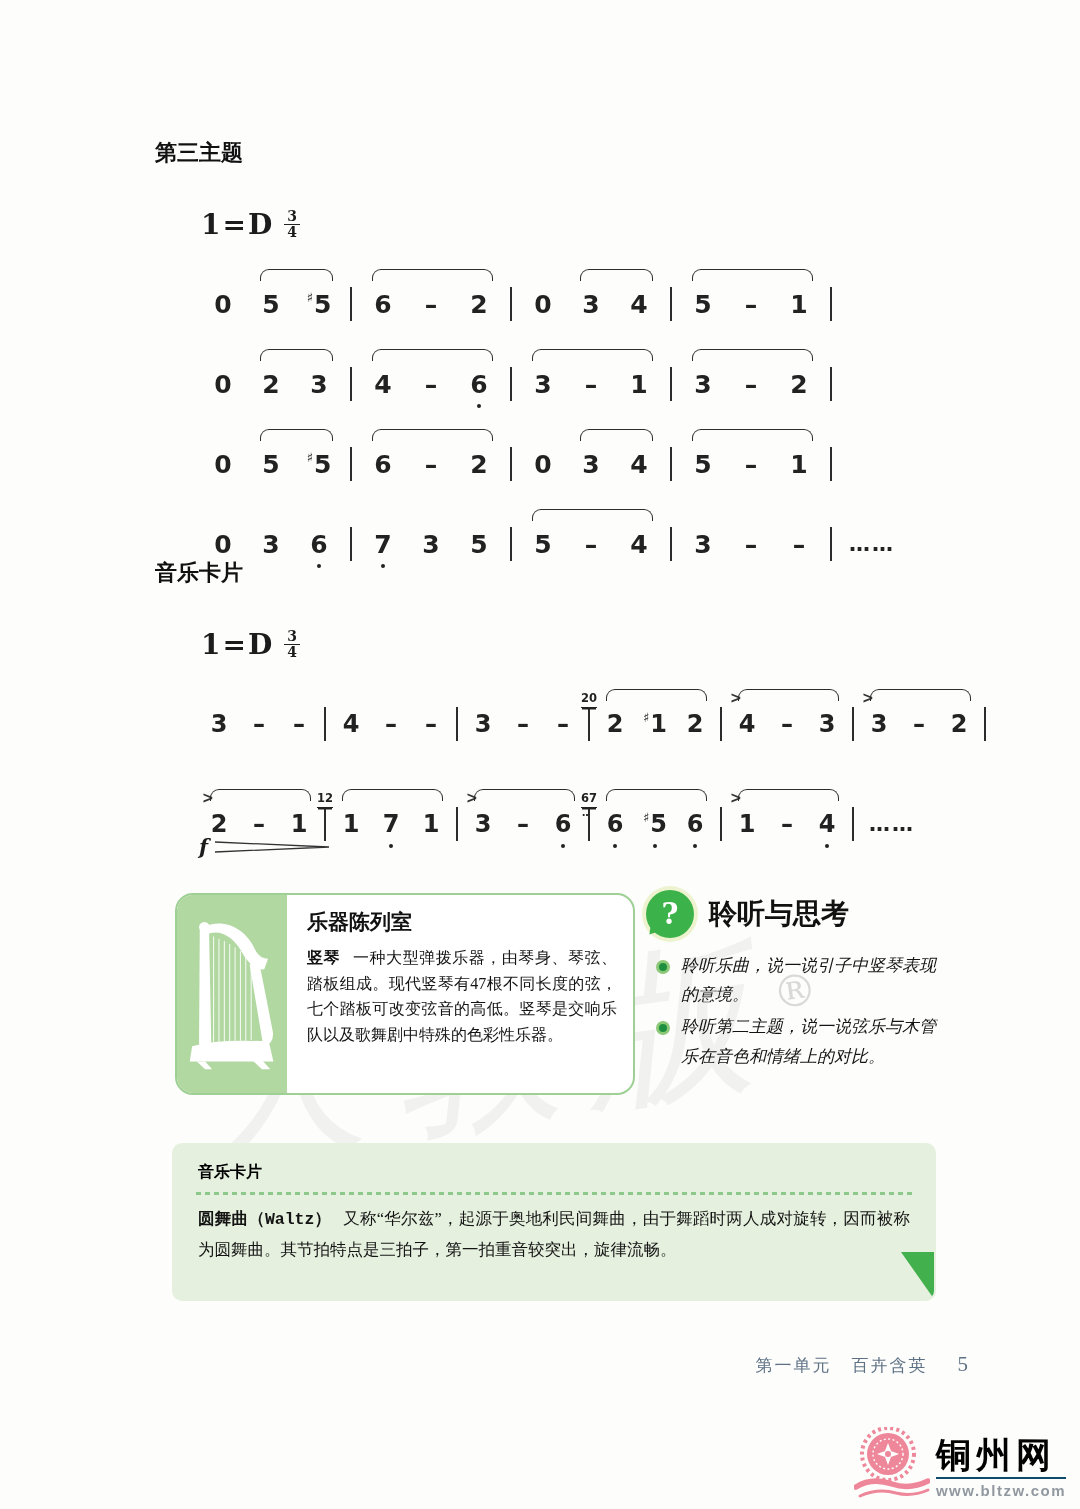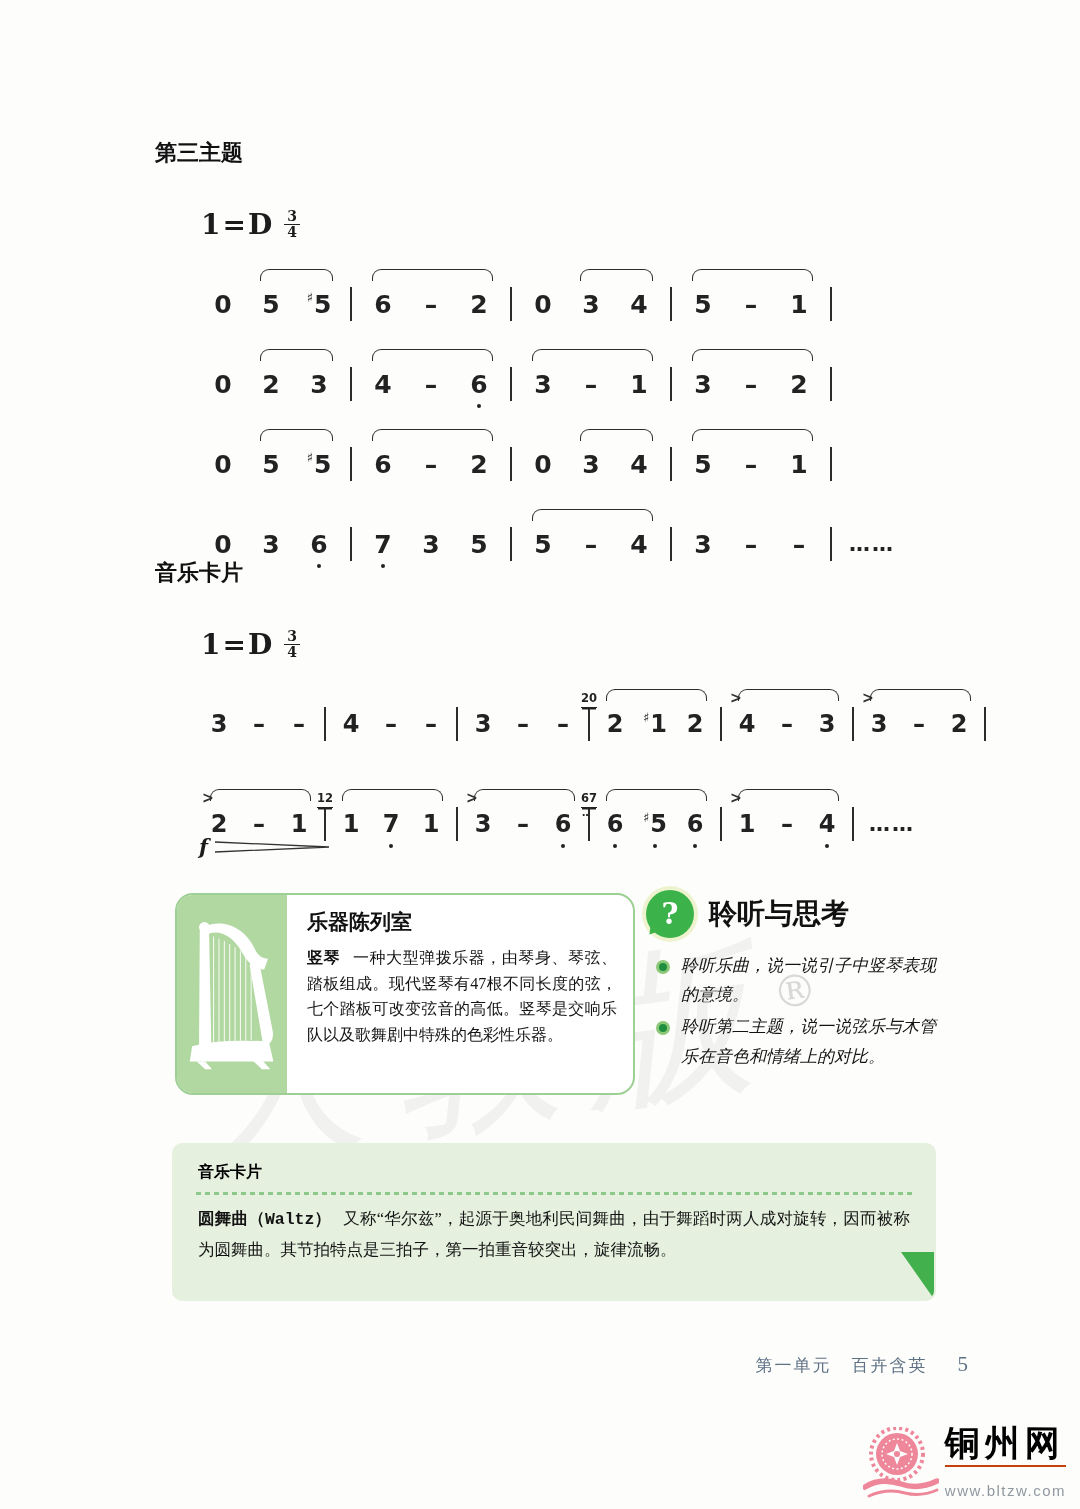--- a/index.html
+++ b/index.html
@@ -77,21 +77,21 @@
   .footer .pnum{font-size:21px;margin-left:30px;letter-spacing:0;}
 
   
   .wm-script{position:absolute;left:190px;top:930px;width:720px;z-index:1;pointer-events:none;
              font-family:"DejaVu Serif",serif;font-style:italic;font-size:170px;letter-spacing:26px;
              color:rgba(90,90,90,0.07);transform:rotate(-8deg);white-space:nowrap;}
   .wm-script .reg{font-size:44px;letter-spacing:0;color:rgba(90,90,90,0.22);vertical-align:60px;}
   .logo{position:absolute;right:14px;bottom:6px;display:flex;align-items:flex-end;gap:6px;z-index:3;}
   .logo-text{display:flex;flex-direction:column;padding-bottom:4px;}
   .logo-name{font-size:35px;font-weight:bold;color:#000000;letter-spacing:5px;line-height:1.1;}
-  .logo-url{border-top:2px solid #c2410c;margin-top:3px;padding-top:15px;font-size:15px;font-weight:normal;color:#9298a0;letter-spacing:1.5px;}
+  .logo-url{border-top:2px solid #0c4a6e;margin-top:3px;padding-top:3px;font-size:15px;font-weight:bold;color:#9298a0;letter-spacing:1.5px;}
 </style>
 </head>
 <body>
 
 <div class="page">
 
   <div class="wm-script"><span>人教版</span><span class="reg">®</span></div>
 
   <section class="theme t3" id="theme3">
     <h2>第三主题</h2>

